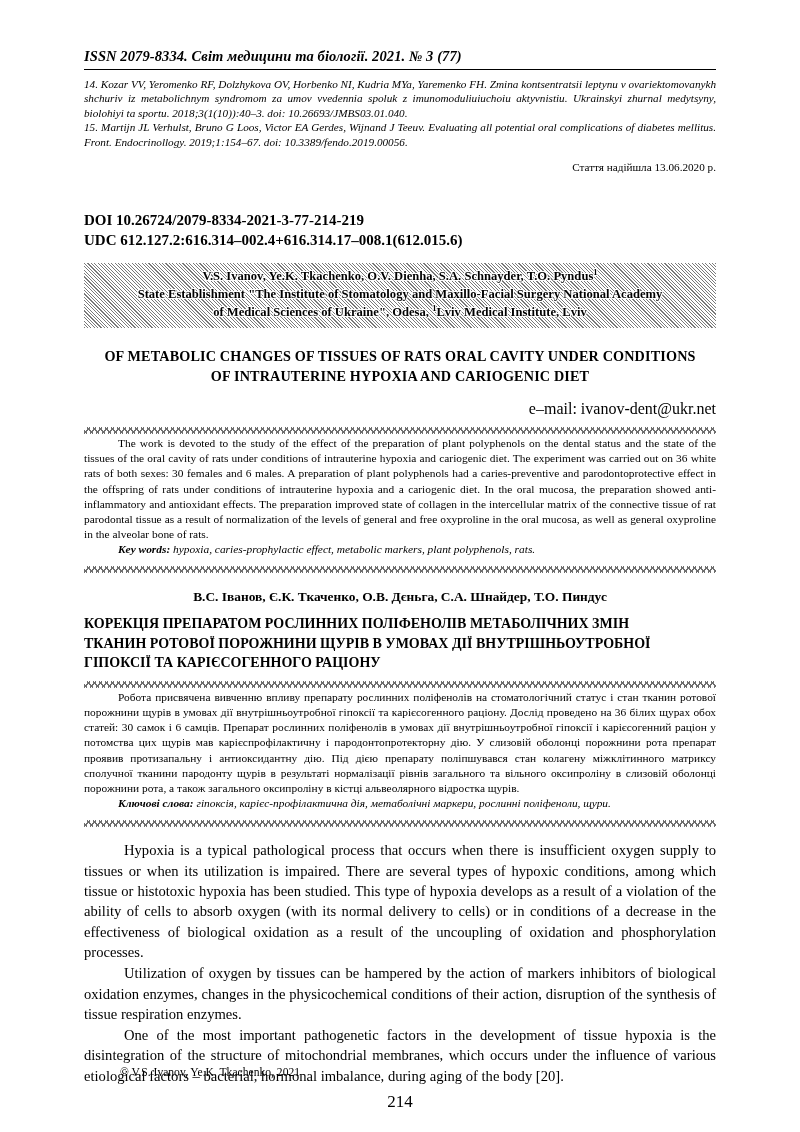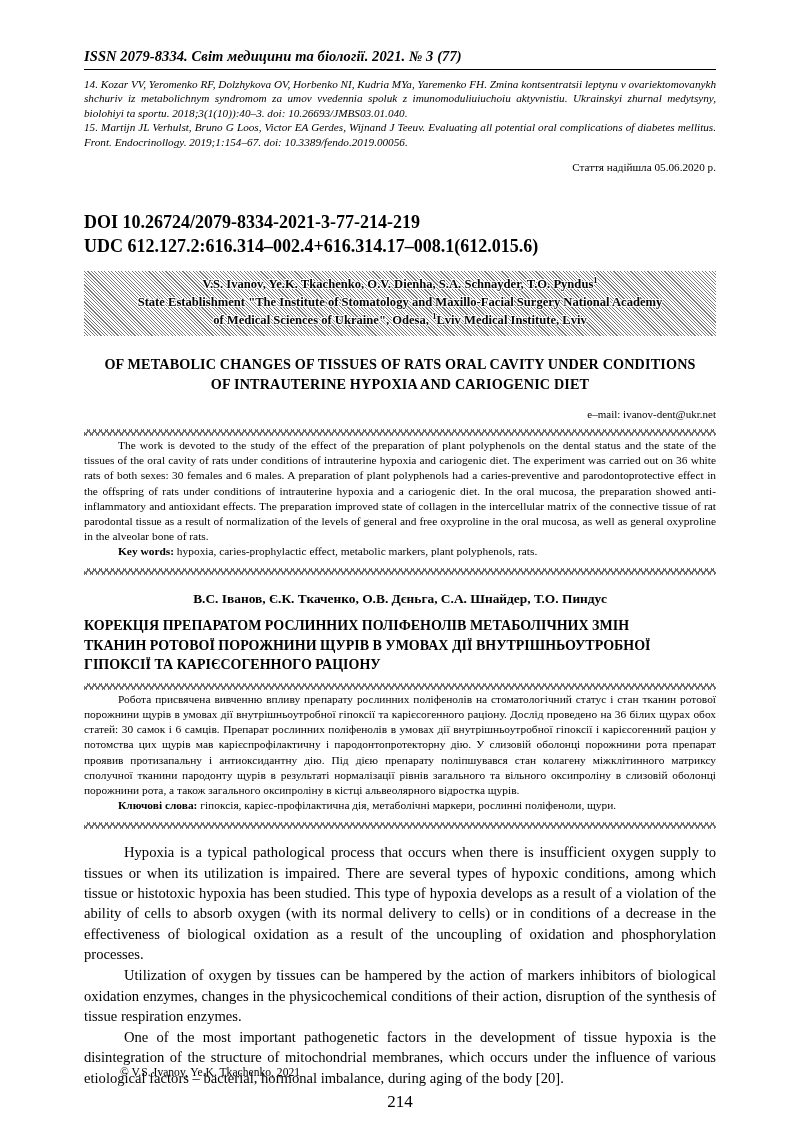--- a/index.html
+++ b/index.html
@@ -53,21 +53,21 @@
   .received {
     font-size: 11.2px;
     text-align: right;
     margin-top: 12px;
   }
 
   
   .ids {
     margin-top: 37px;
     font-weight: bold;
-    font-size: 18px;
+    font-size: 15px;
     line-height: 1.34;
   }
 
   
   .authors-block {
     margin-top: 13px;
     padding: 5px 4px 6px 4px;
     text-align: center;
     font-weight: bold;
     font-size: 12.6px;
@@ -95,21 +95,21 @@
     font-weight: bold;
     font-size: 14.2px;
     line-height: 1.38;
     letter-spacing: 0.15px;
   }
   .title-en .line { display: block; }
 
   .email {
     margin-top: 14px;
     text-align: right;
-    font-size: 11px;
+    font-size: 16px;
   }
 
   
   .zigzag {
     height: 7px;
     margin: 9px 0 2px 0;
     background-repeat: repeat-x;
     background-size: 6px 7px;
     background-image:
       linear-gradient(135deg, transparent 45%, #555 45%, #555 56%, transparent 56%),
@@ -119,21 +119,21 @@
   }
 
   
   .abstract {
     font-size: 11.4px;
     line-height: 1.33;
     text-align: justify;
     margin: 2px 0 0 0;
   }
   .abstract p { margin: 0; text-indent: 34px; }
-  .keywords { margin-top: 1px; text-indent: 34px; }
+  .keywords { margin-top: 1px; text-indent: 34px; font-style: italic; }
   .keywords b { font-weight: bold; }
 
   
   .authors-ua {
     margin-top: 16px;
     text-align: center;
     font-weight: bold;
     font-size: 13.4px;
   }
   .title-ua {
@@ -194,21 +194,21 @@
   <div class="content">
 
     <div class="running-head">ISSN 2079-8334. Світ медицини та біології. 2021. № 3 (77)</div>
     <div class="head-rule"></div>
 
     <div class="refs">
       <p class="ref-item">14. Kozar VV, Yeromenko RF, Dolzhykova OV, Horbenko NI, Kudria MYa, Yaremenko FH. Zmina kontsentratsii leptynu v ovariektomovanykh shchuriv iz metabolichnym syndromom za umov vvedennia spoluk z imunomoduliuiuchoiu aktyvnistiu. Ukrainskyi zhurnal medytsyny, biolohiyi ta sportu. 2018;3(1(10)):40–3. doi: 10.26693/JMBS03.01.040.</p>
       <p class="ref-item">15. Martijn JL Verhulst, Bruno G Loos, Victor EA Gerdes, Wijnand J Teeuv. Evaluating all potential oral complications of diabetes mellitus. Front. Endocrinollogy. 2019;1:154–67. doi: 10.3389/fendo.2019.00056.</p>
     </div>
 
-    <div class="received">Стаття надійшла 05.06.2020 р.</div>
+    <div class="received">Стаття надійшла 13.06.2020 р.</div>
 
     <div class="ids">
       <div>DOI 10.26724/2079-8334-2021-3-77-214-219</div>
       <div>UDC 612.127.2:616.314–002.4+616.314.17–008.1(612.015.6)</div>
     </div>
 
     <div class="authors-block">
       <span class="line"><span>V.S. Ivanov, Ye.K. Tkachenko, O.V. Dienha, S.A. Schnayder, T.O. Pyndus</span><sup>1</sup></span>
       <span class="line">State Establishment "The Institute of Stomatology and Maxillo-Facial Surgery National Academy</span>
       <span class="line"><span>of Medical Sciences of Ukraine", Odesa,</span> <sup>1</sup><span>Lviv Medical Institute, Lviv</span></span>

